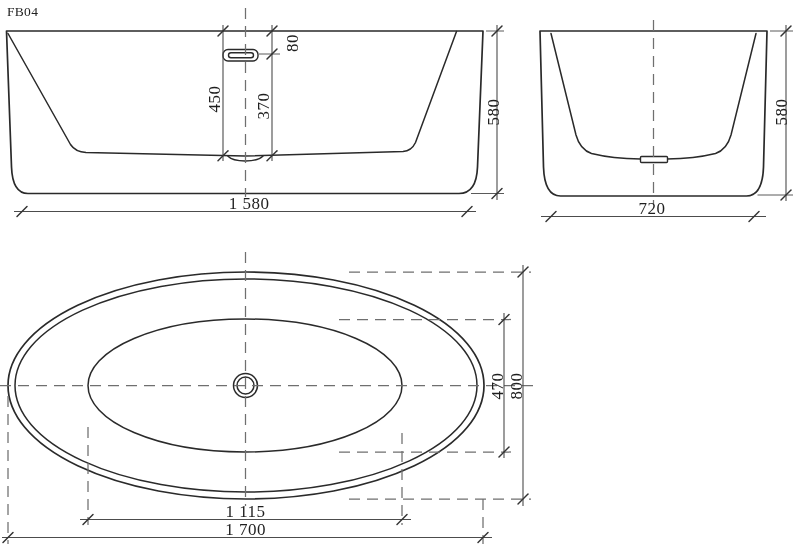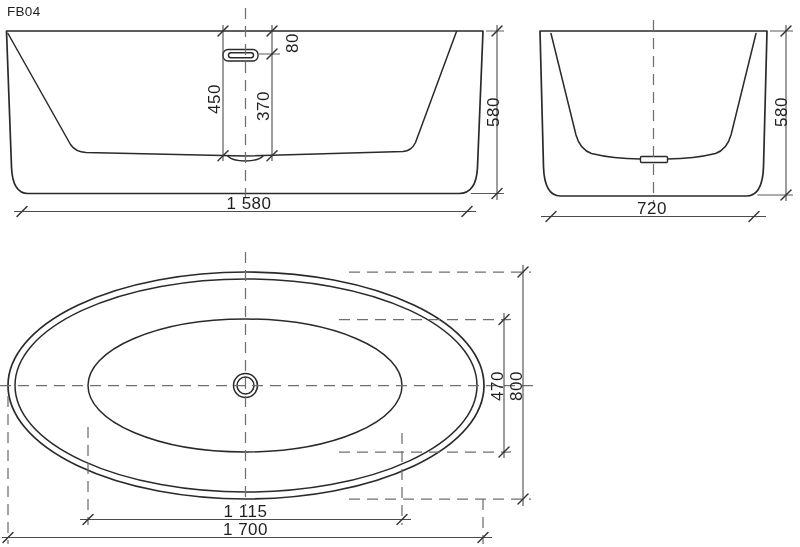--- a/index.html
+++ b/index.html
@@ -1,20 +1,20 @@
 <!DOCTYPE html>
 <html><head>
 <meta charset="utf-8">
 <style>
   html,body{margin:0;padding:0;background:#fff;}
   .sheet{
     position:relative;
     width:800px;height:547px;
     background:#ffffff;
-    font-family:Liberation Sans, sans-serif;
+    font-family:Liberation Serif, serif;
     overflow:hidden;
   }
   svg{display:block;}
   .outline{fill:none;stroke:#2a2a2a;stroke-width:1.7;stroke-linejoin:round;stroke-linecap:round;}
   .inner{fill:none;stroke:#2a2a2a;stroke-width:1.5;stroke-linejoin:round;stroke-linecap:round;}
   .fitting{fill:#ffffff;stroke:#2a2a2a;stroke-width:1.4;}
   .dim{fill:none;stroke:#4c4c4c;stroke-width:1.1;}
   .ext{fill:none;stroke:#5a5a5a;stroke-width:1;}
   .tick{stroke:#333333;stroke-width:1.5;stroke-linecap:round;}
   .dash{fill:none;stroke:#6f6f6f;stroke-width:1.25;stroke-dasharray:11 7;}

